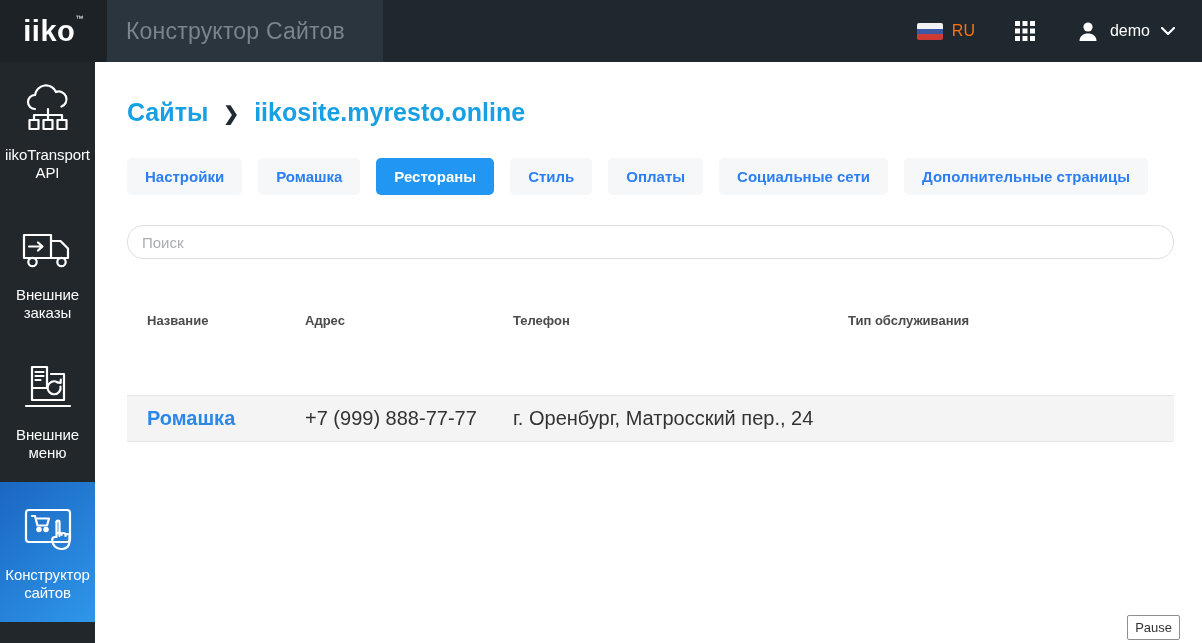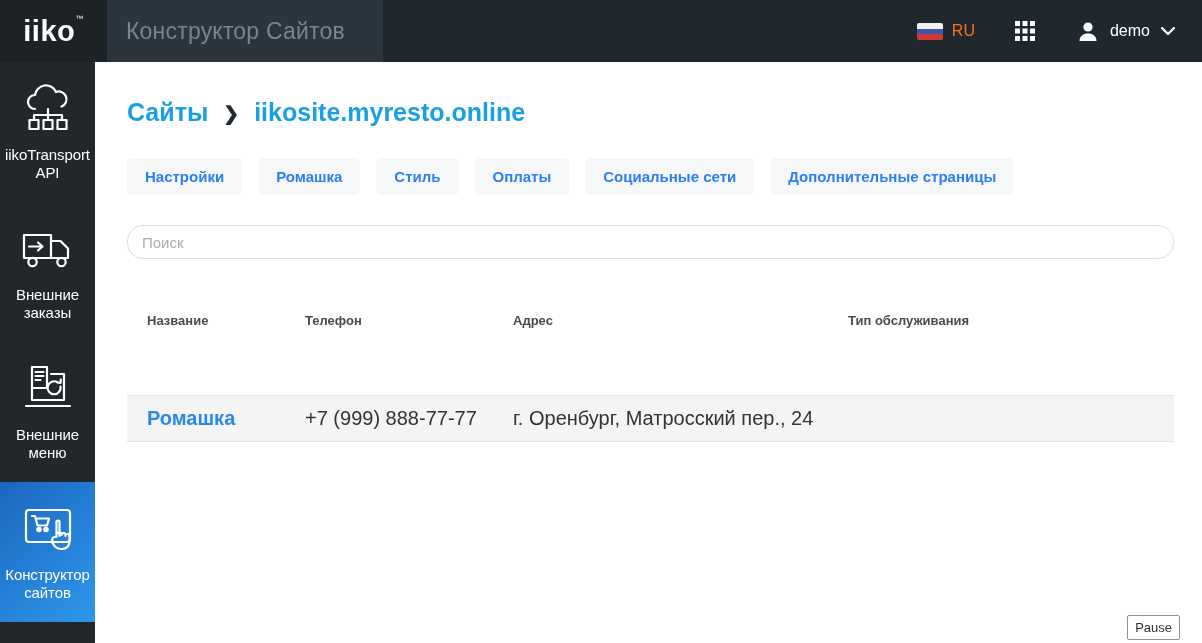--- a/index.html
+++ b/index.html
@@ -165,35 +165,36 @@
 
   <div class="breadcrumb">
     <span class="crumb">Сайты</span>
     <span class="crumb-sep">❯</span>
     <span class="crumb">iikosite.myresto.online</span>
   </div>
 
   <div class="tabs">
     <div class="tab">Настройки</div>
     <div class="tab">Ромашка</div>
+    <div class="tab active">Рестораны</div>
     <div class="tab">Стиль</div>
     <div class="tab">Оплаты</div>
     <div class="tab">Социальные сети</div>
     <div class="tab">Дополнительные страницы</div>
   </div>
 
   <div class="search-wrap">
     <input class="search-input" type="text" value="" placeholder="Поиск" style="">
   </div>
 
   <div class="table">
     <div class="trow thead">
       <div>Название</div>
+      <div>Адрес</div>
       <div>Телефон</div>
-      <div>Адрес</div>
       <div>Тип обслуживания</div>
     </div>
     <div class="trow tdata">
       <div class="cell-name">Ромашка</div>
       <div>+7 (999) 888-77-77</div>
       <div>г. Оренбург, Матросский пер., 24</div>
     </div>
   </div>
 
 </div>

